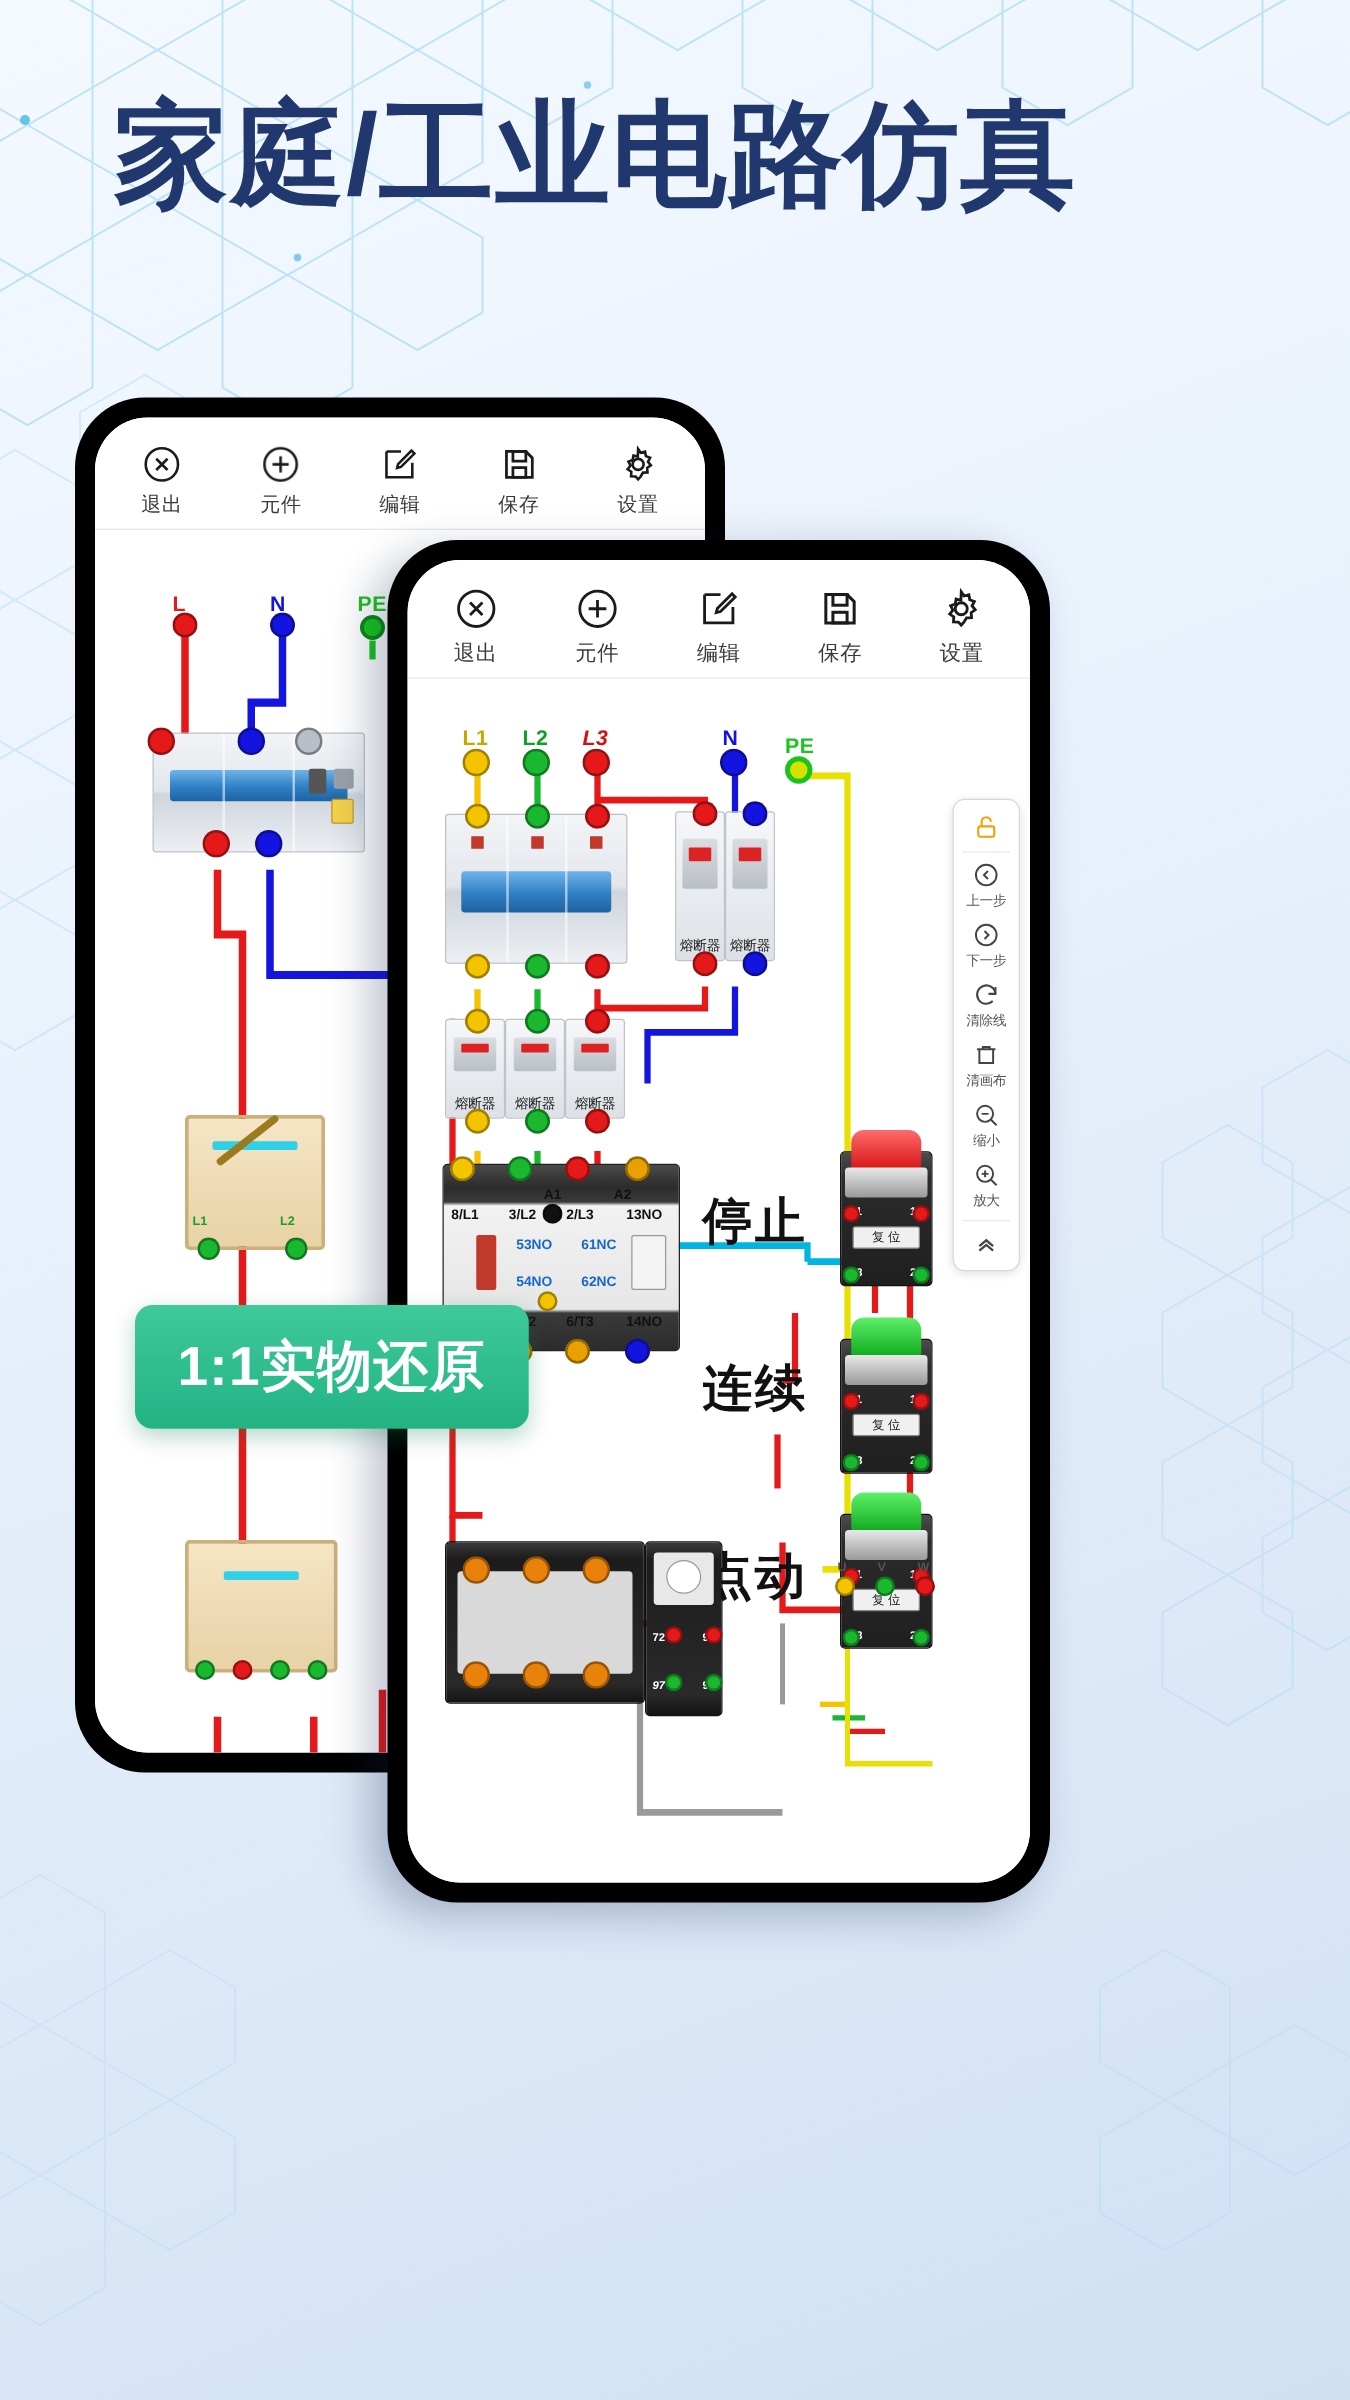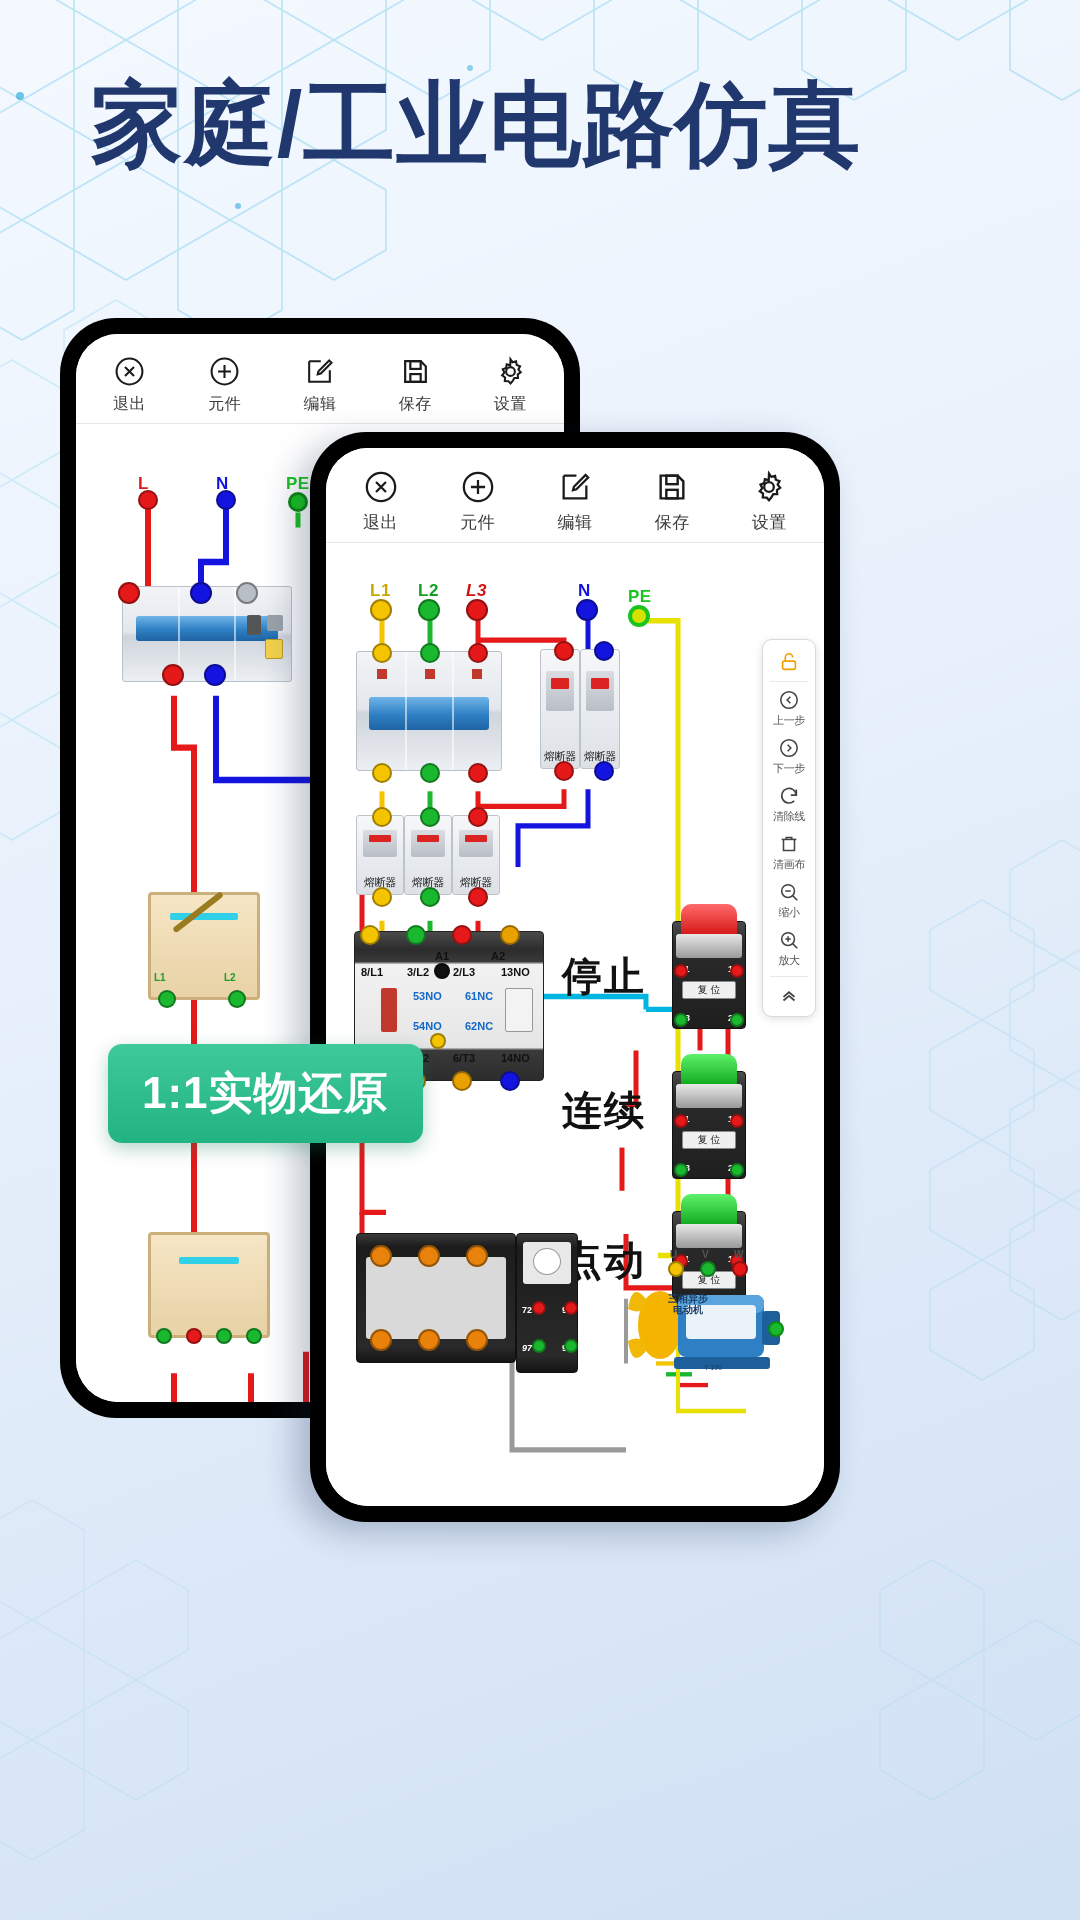--- a/index.html
+++ b/index.html
@@ -588,38 +588,20 @@
       </div>
       <div style="position:absolute;left:196px;top:762px;font-size:9px;font-weight:bold;color:#fff;">72</div>
       <div style="position:absolute;left:236px;top:762px;font-size:9px;font-weight:bold;color:#fff;">96</div>
       <div style="position:absolute;left:196px;top:800px;font-size:9px;font-weight:bold;color:#fff;font-style:italic;">97</div>
       <div style="position:absolute;left:236px;top:800px;font-size:9px;font-weight:bold;color:#fff;">98</div>
       <div class="node" style="left:206px;top:758px;width:14px;height:14px;background:#e51919;"></div>
       <div class="node" style="left:238px;top:758px;width:14px;height:14px;background:#e51919;"></div>
       <div class="node" style="left:206px;top:796px;width:14px;height:14px;background:#19b82f;"></div>
       <div class="node" style="left:238px;top:796px;width:14px;height:14px;background:#19b82f;"></div>
 
-      <div class="motor" style="left:300px;top:726px;width:160px;height:110px;">
-        <svg viewBox="0 0 160 110" style="width:100%;height:100%;">
-          <ellipse cx="34" cy="56" rx="22" ry="34" fill="#f5b400"></ellipse>
-          <path d="M20 30 Q6 12 2 40 Q18 48 20 30Z" fill="#f0b90a"></path>
-          <path d="M20 82 Q6 100 2 72 Q18 64 20 82Z" fill="#f0b90a"></path>
-          <rect x="52" y="26" width="86" height="62" rx="8" fill="#2f7fc4"></rect>
-          <rect x="52" y="26" width="86" height="18" rx="8" fill="#5aa4de"></rect>
-          <rect x="60" y="36" width="70" height="34" rx="4" fill="#eaf2fa"></rect>
-          <rect x="136" y="42" width="18" height="34" rx="4" fill="#1c5f9b"></rect>
-          <rect x="48" y="88" width="96" height="12" rx="3" fill="#1c5f9b"></rect>
-          <circle cx="150" cy="60" r="7" fill="#19b82f" stroke="#0a8a12" stroke-width="2"></circle>
-        </svg>
-        <div style="position:absolute;left:42px;top:24px;font-size:10px;font-weight:bold;color:#1a3d66;text-align:center;line-height:1.1;">
-          <span>三相异步</span><br>
-          <span>电动机</span>
-        </div>
-        <div style="position:absolute;left:78px;bottom:8px;font-size:7px;color:#1a3d66;">Y-100</div>
-      </div>
       <div style="position:absolute;left:344px;top:706px;font-size:10px;font-weight:bold;color:#555;">U</div>
       <div style="position:absolute;left:376px;top:706px;font-size:10px;font-weight:bold;color:#555;">V</div>
       <div style="position:absolute;left:408px;top:706px;font-size:10px;font-weight:bold;color:#555;">W</div>
       <div class="node" style="left:342px;top:718px;width:16px;height:16px;background:#f5c400;"></div>
       <div class="node" style="left:374px;top:718px;width:16px;height:16px;background:#19b82f;"></div>
       <div class="node" style="left:406px;top:718px;width:16px;height:16px;background:#e51919;"></div>
 
       <div class="sidepanel">
         <div class="sp-item">
           <span class="sp-icon">

